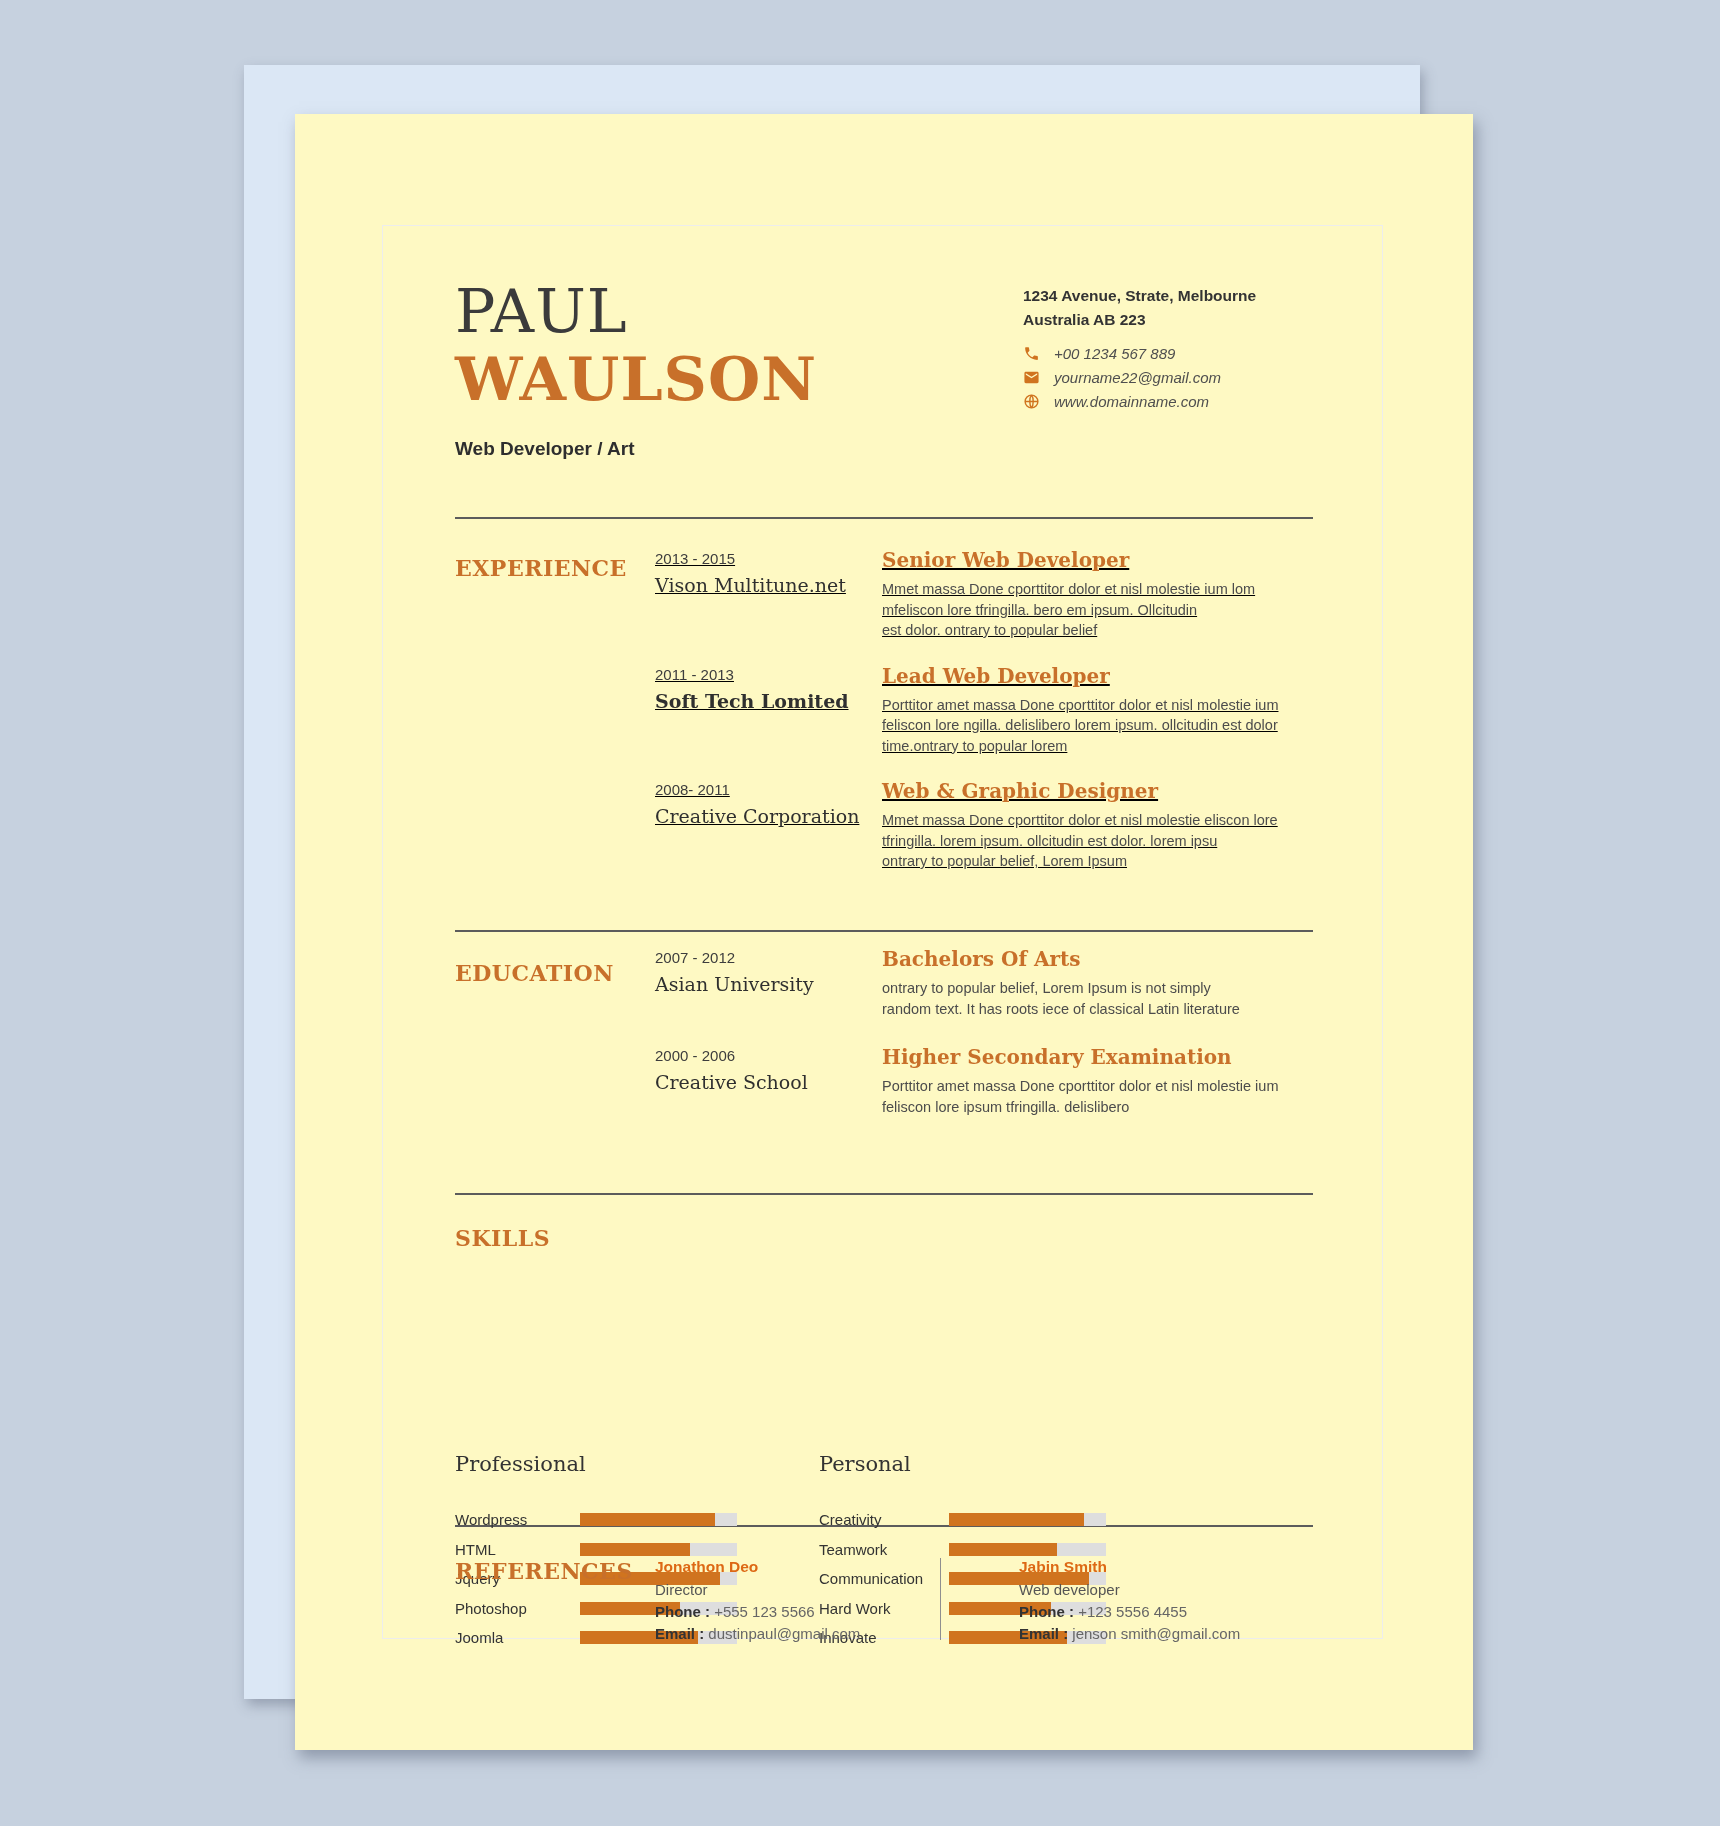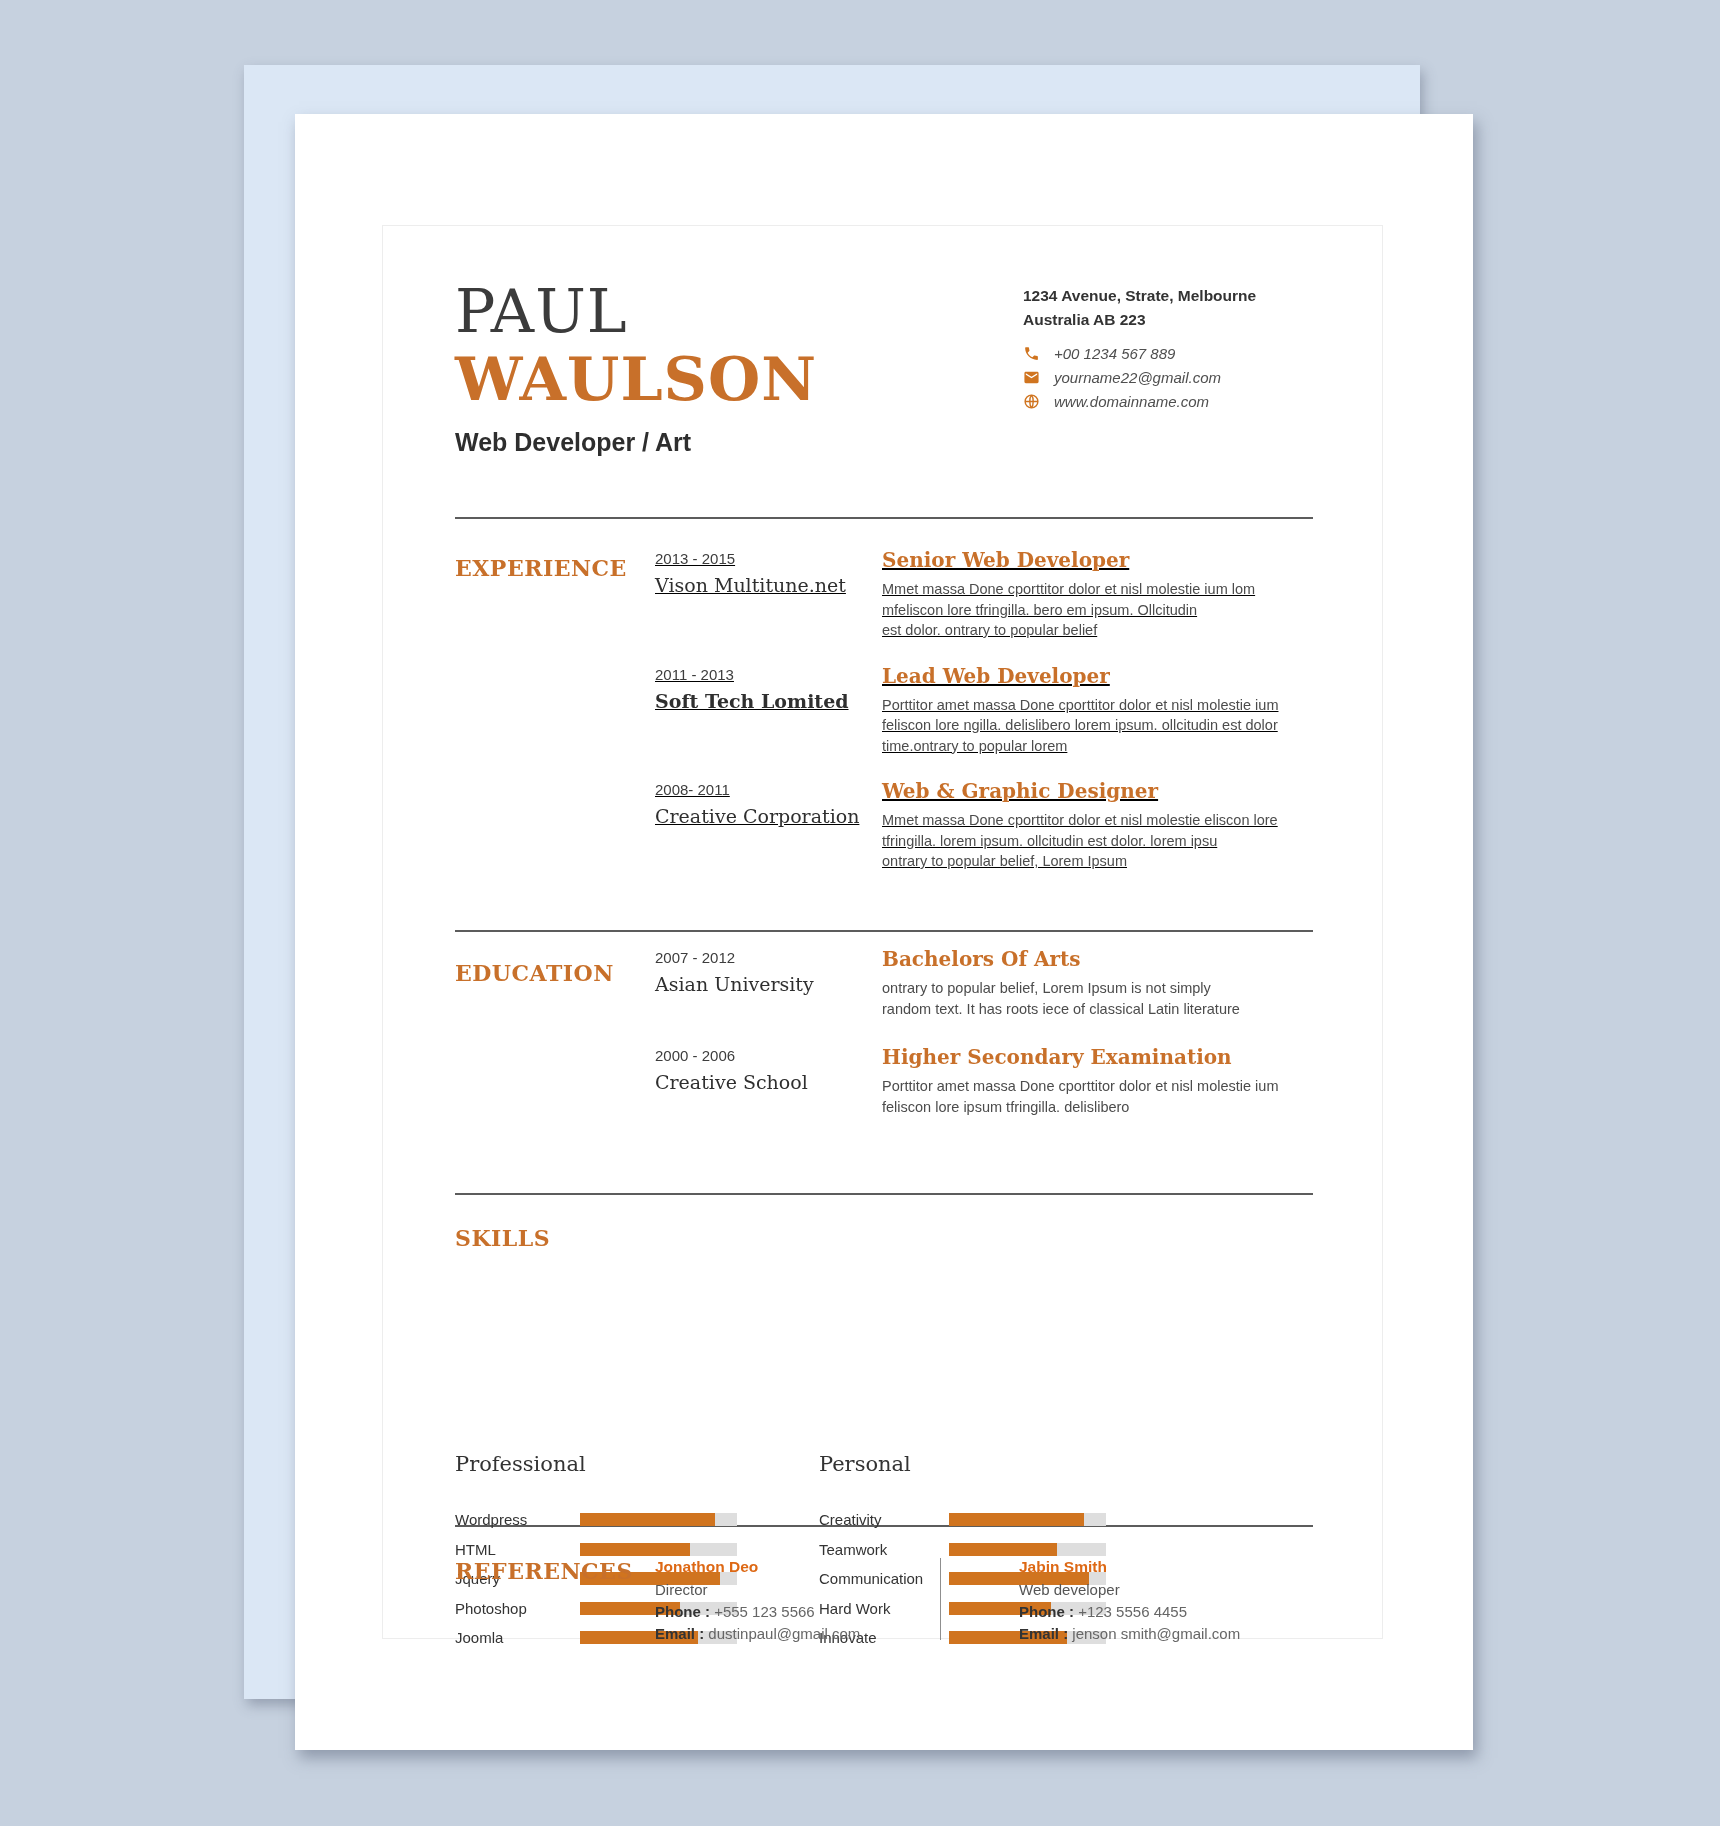--- a/index.html
+++ b/index.html
@@ -8,34 +8,34 @@
     background:var(--c-page_bg,#c6d1df);
     font-family:"Liberation Sans",sans-serif;
   }
   .back-page{
     position:absolute;left:244px;top:65px;width:1176px;height:1634px;
     background:var(--c-back_page,#dbe7f5);
     box-shadow:3px 6px 12px rgba(90,100,122,.45);
   }
   .front-page{
     position:absolute;left:295px;top:114px;width:1178px;height:1636px;
-    background:#ffffff;
+    background:#fef9c3;
     box-shadow:4px 8px 14px rgba(90,100,122,.5);
   }
   .inner-frame{
     position:absolute;left:87px;top:111px;width:999px;height:1412px;
     border:1px solid #ededed;
   }
   .serif{font-family:"DejaVu Serif","Liberation Serif",serif;}
 
   
   .name-block{position:absolute;left:160px;top:162px;}
   .first-name{font-family:"DejaVu Serif","Liberation Serif",serif;font-size:60px;line-height:70px;color:var(--c-text_dark,#3b3b3b);letter-spacing:1px;}
   .last-name{font-family:"DejaVu Serif","Liberation Serif",serif;font-weight:bold;font-size:60px;line-height:66px;color:var(--c-accent,#c8702a);letter-spacing:1px;}
-  .subtitle{margin-top:16px;font-size:25px;font-weight:bold;color:#2e2e2e;}
+  .subtitle{margin-top:26px;font-size:19px;font-weight:bold;color:#2e2e2e;}
 
   
   .contact-block{position:absolute;left:728px;top:170px;width:340px;}
   .address{font-size:15.5px;font-weight:bold;color:#333;line-height:24px;margin-bottom:9px;white-space:pre-line;}
   .c-row{display:flex;align-items:center;height:24px;font-style:italic;}
   .c-icon{width:17px;height:17px;margin-right:14px;flex:0 0 17px;display:inline-flex;}
   .c-icon svg{width:17px;height:17px;}
   .c-text{font-size:15px;color:#4f4f4f;}
 
   

